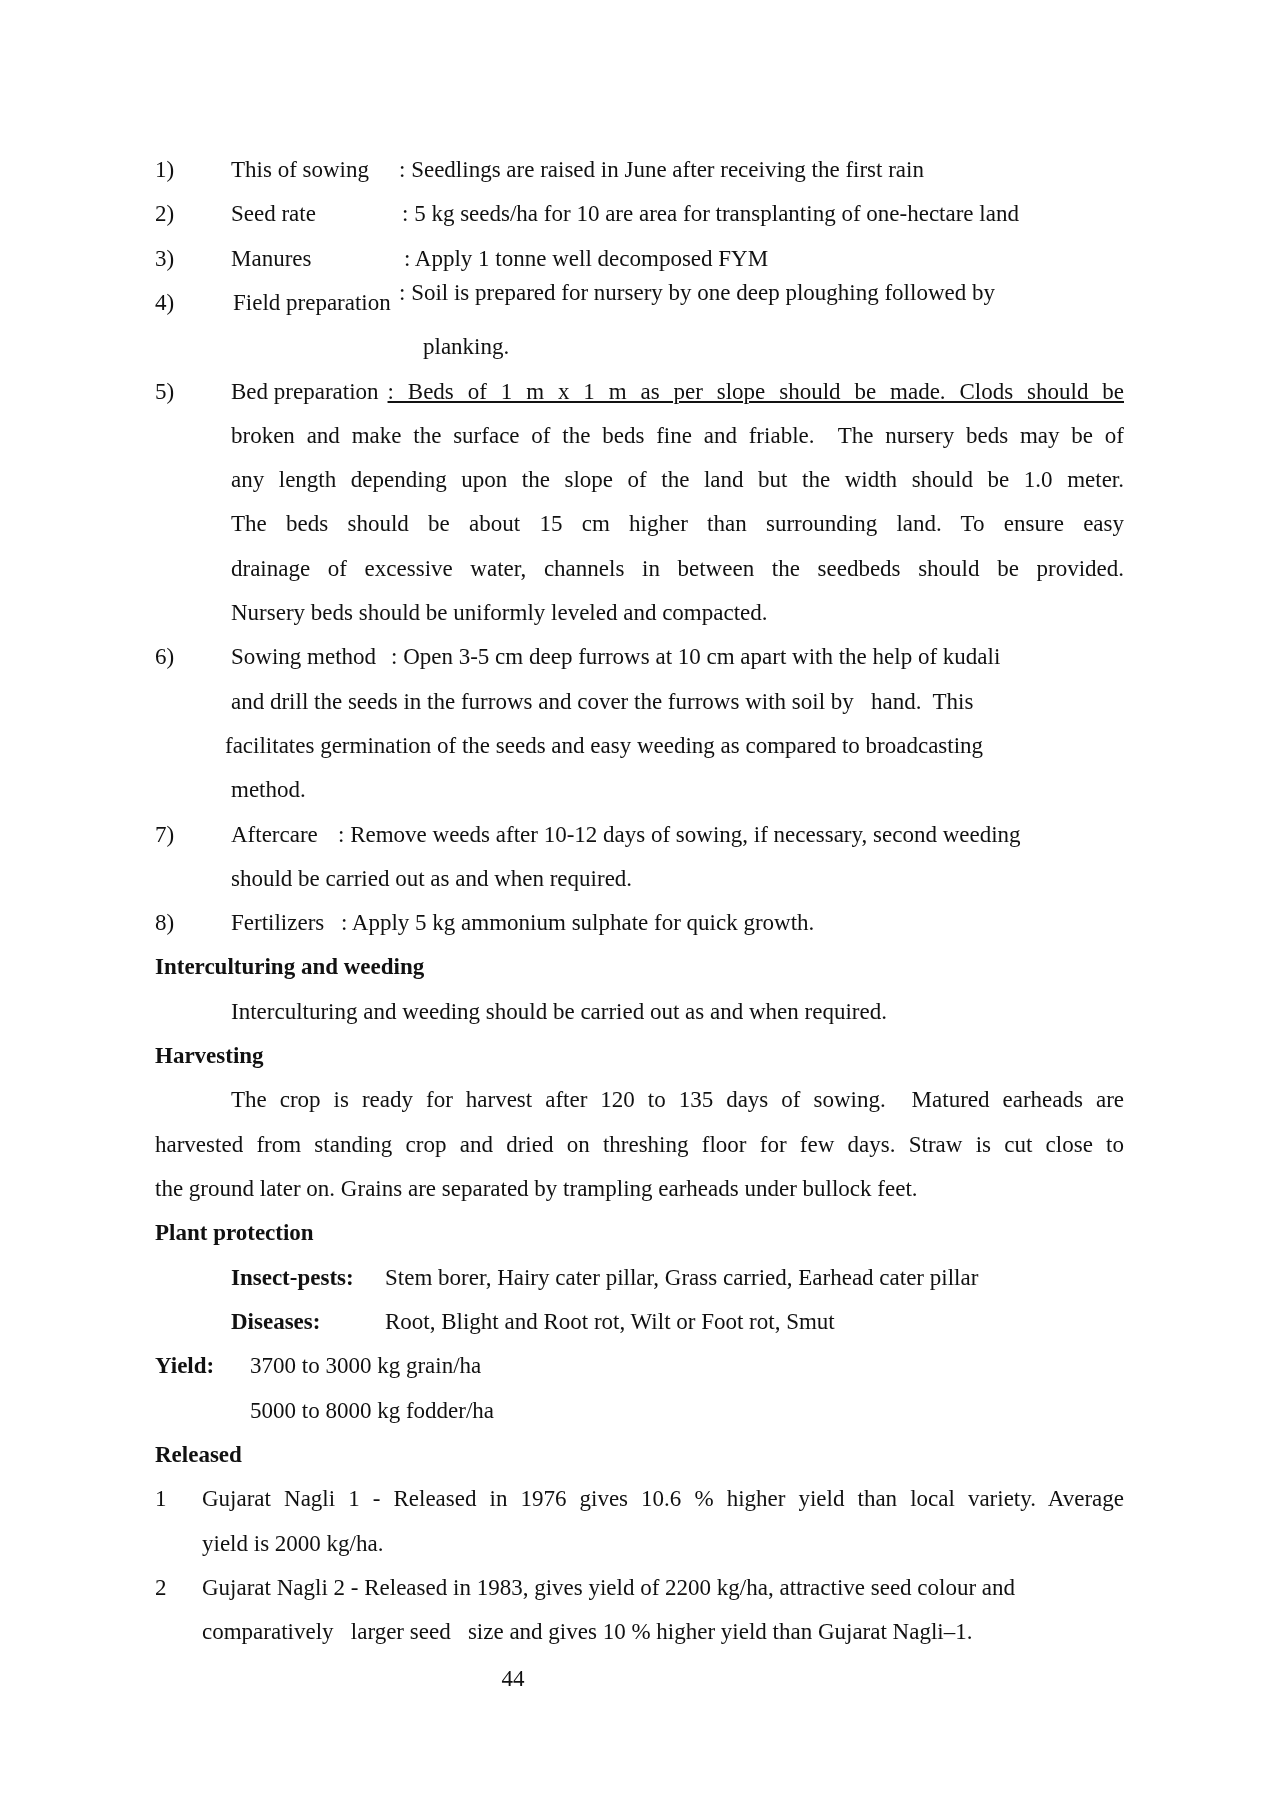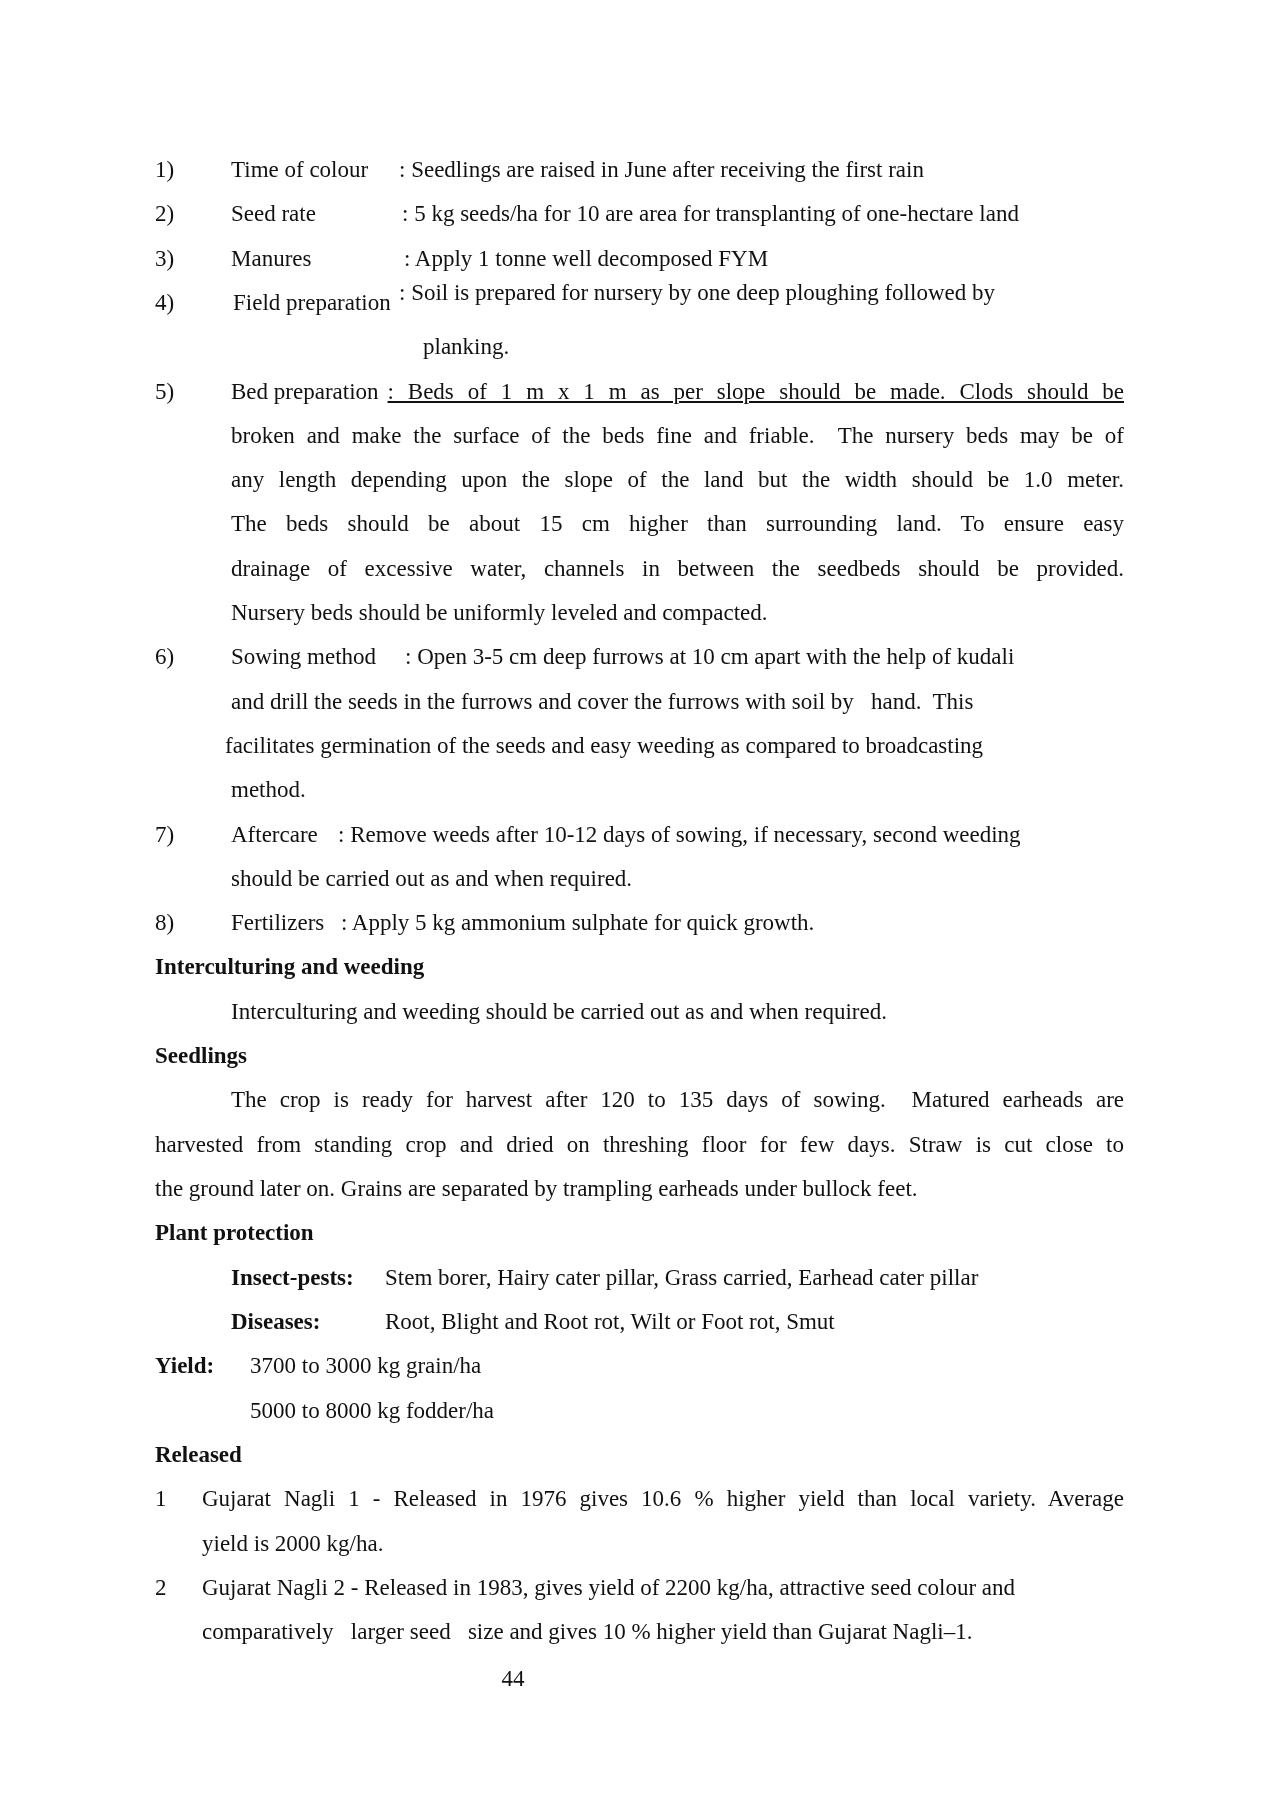--- a/index.html
+++ b/index.html
@@ -9,21 +9,21 @@
   .b { font-weight:bold; }
   .just { text-align:justify; text-align-last:justify; width:893px; }
   .pagenum { position:absolute; left:0; width:1026px; text-align:center; font-size:23px; line-height:30px; }
 </style>
 </head>
 <body>
 
 <div>
 
   <span class="ln" style="left:155px;top:155px">1)</span>
-  <span class="ln" style="left:231px;top:155px">Time of colour</span>
+  <span class="ln" style="left:231px;top:155px">This of sowing</span>
   <span class="ln" style="left:399px;top:155px">: Seedlings are raised in June after receiving the first rain</span>
 
   <span class="ln" style="left:155px;top:199px">2)</span>
   <span class="ln" style="left:231px;top:199px">Seed rate</span>
   <span class="ln" style="left:402px;top:199px">: 5 kg seeds/ha for 10 are area for transplanting of one-hectare land</span>
 
   <span class="ln" style="left:155px;top:244px">3)</span>
   <span class="ln" style="left:231px;top:244px">Manures</span>
   <span class="ln" style="left:404px;top:244px">: Apply 1 tonne well decomposed FYM</span>
 
@@ -38,42 +38,42 @@
     <span style="flex:1;margin-left:9px;text-align:justify;text-align-last:justify;text-decoration:underline;">: Beds of 1 m x 1 m as per slope should be made. Clods should be</span>
   </div>
   <span class="ln just" style="left:231px;top:421px">broken and make the surface of the beds fine and friable.  The nursery beds may be of</span>
   <span class="ln just" style="left:231px;top:465px">any length depending upon the slope of the land but the width should be 1.0 meter.</span>
   <span class="ln just" style="left:231px;top:509px">The beds should be about 15 cm higher than surrounding land. To ensure easy</span>
   <span class="ln just" style="left:231px;top:554px">drainage of excessive water, channels in between the seedbeds should be provided.</span>
   <span class="ln" style="left:231px;top:598px">Nursery beds should be uniformly leveled and compacted.</span>
 
   <span class="ln" style="left:155px;top:642px">6)</span>
   <span class="ln" style="left:231px;top:642px">Sowing method</span>
-  <span class="ln" style="left:405px;top:642px">: Open 3-5 cm deep furrows at 10 cm apart with the help of kudali</span>
+  <span class="ln" style="left:391px;top:642px">: Open 3-5 cm deep furrows at 10 cm apart with the help of kudali</span>
   <span class="ln" style="left:231px;top:687px">and drill the seeds in the furrows and cover the furrows with soil by   hand.  This</span>
   <span class="ln" style="left:225px;top:731px">facilitates germination of the seeds and easy weeding as compared to broadcasting</span>
   <span class="ln" style="left:231px;top:775px">method.</span>
 
   <span class="ln" style="left:155px;top:820px">7)</span>
   <span class="ln" style="left:231px;top:820px">Aftercare</span>
   <span class="ln" style="left:338px;top:820px">: Remove weeds after 10-12 days of sowing, if necessary, second weeding</span>
   <span class="ln" style="left:231px;top:864px">should be carried out as and when required.</span>
 
   <span class="ln" style="left:155px;top:908px">8)</span>
   <span class="ln" style="left:231px;top:908px">Fertilizers</span>
   <span class="ln" style="left:341px;top:908px">: Apply 5 kg ammonium sulphate for quick growth.</span>
 </div>
 
 <div>
   <span class="ln b" style="left:155px;top:952px">Interculturing and weeding</span>
   <span class="ln" style="left:231px;top:997px">Interculturing and weeding should be carried out as and when required.</span>
 </div>
 
 <div>
-  <span class="ln b" style="left:155px;top:1041px">Seedlings</span>
+  <span class="ln b" style="left:155px;top:1041px">Harvesting</span>
   <span class="ln" style="left:231px;top:1085px;width:893px;text-align:justify;text-align-last:justify;">The crop is ready for harvest after 120 to 135 days of sowing.  Matured earheads are</span>
   <span class="ln" style="left:155px;top:1130px;width:969px;text-align:justify;text-align-last:justify;">harvested from standing crop and dried on threshing floor for few days. Straw is cut close to</span>
   <span class="ln" style="left:155px;top:1174px">the ground later on. Grains are separated by trampling earheads under bullock feet.</span>
 </div>
 
 <div>
   <span class="ln b" style="left:155px;top:1218px">Plant protection</span>
   <span class="ln b" style="left:231px;top:1263px">Insect-pests:</span>
   <span class="ln" style="left:385px;top:1263px">Stem borer, Hairy cater pillar, Grass carried, Earhead cater pillar</span>
   <span class="ln b" style="left:231px;top:1307px">Diseases:</span>

